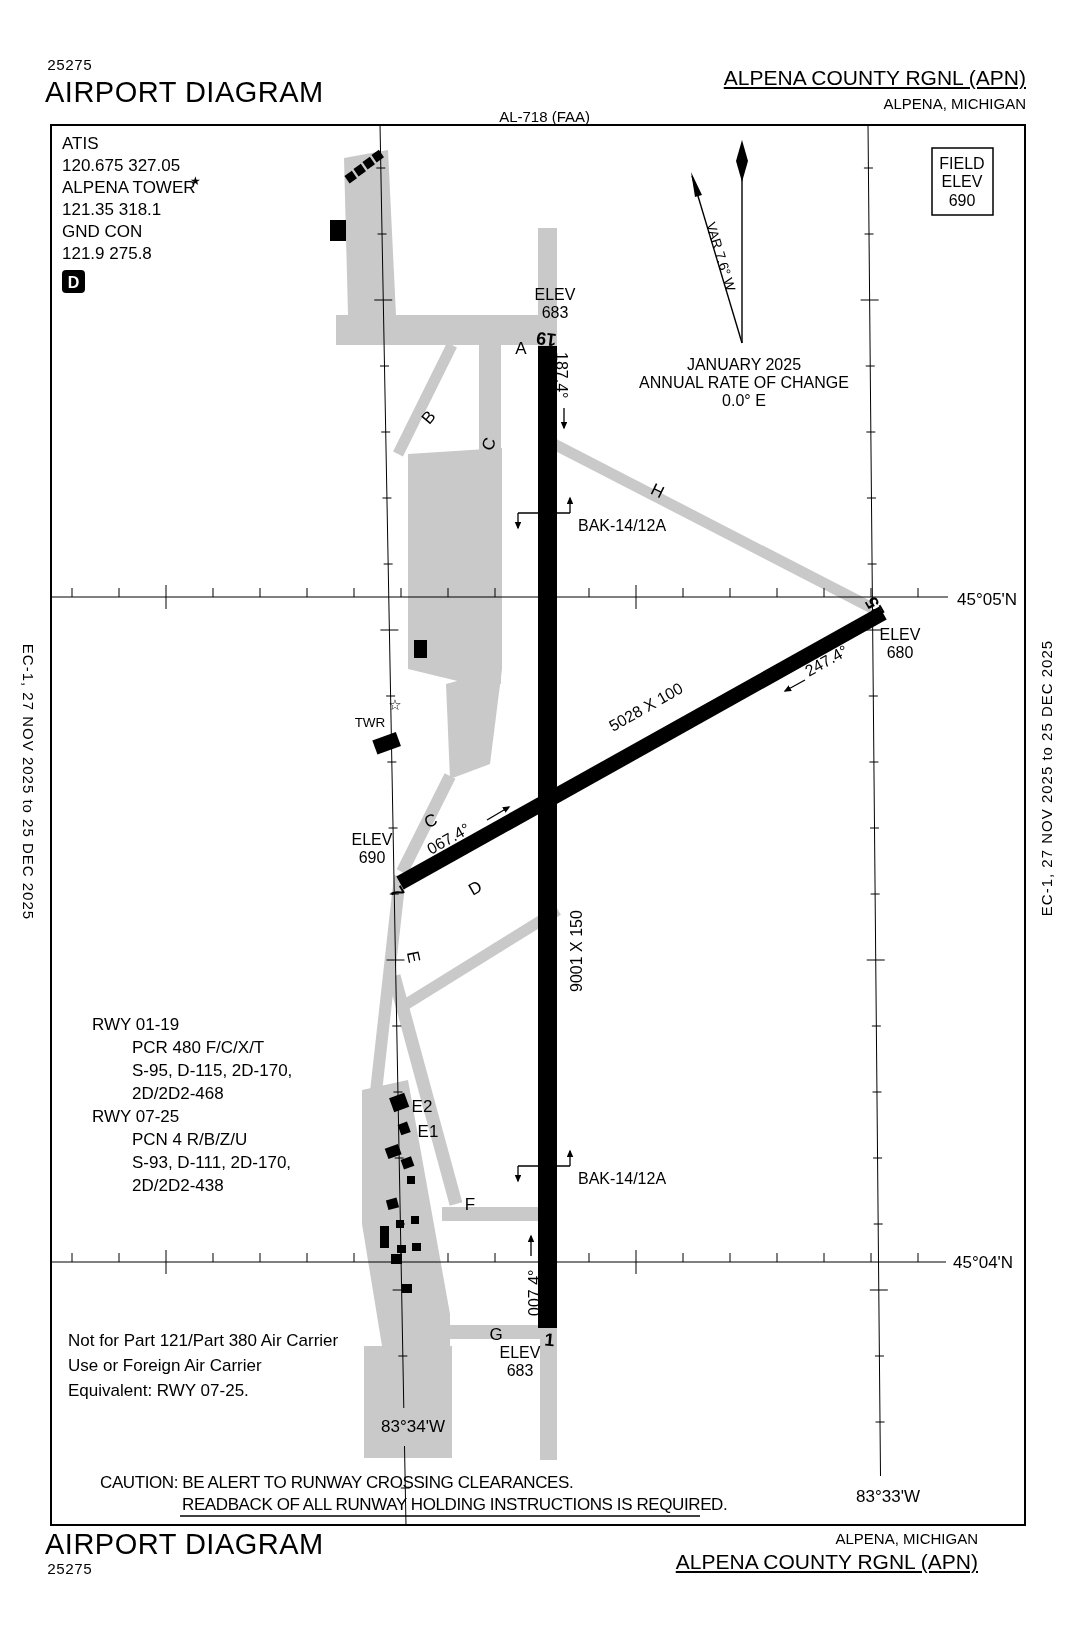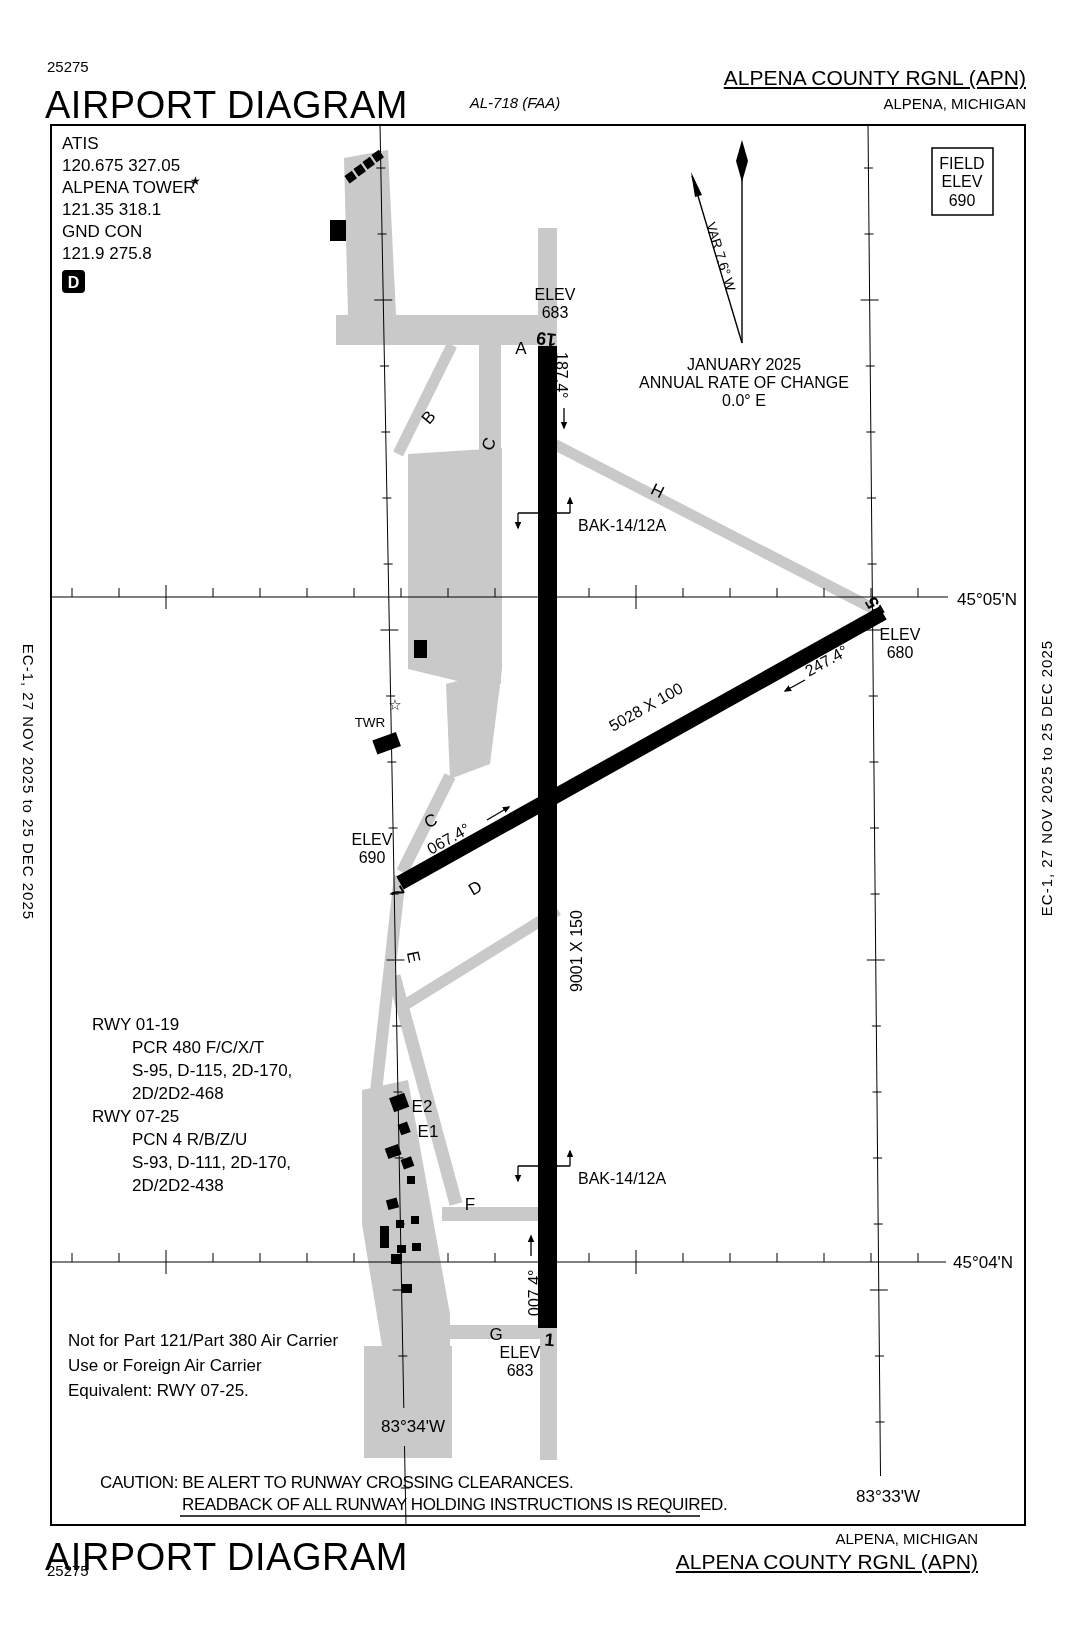--- a/index.html
+++ b/index.html
@@ -1,20 +1,20 @@
 <!DOCTYPE html>
 <html><head>
 <meta charset="utf-8">
 <style>
   html,body{margin:0;padding:0;background:#fff;}
   #page{position:relative;width:1076px;height:1650px;background:#fff;
         font-family:"Liberation Sans",sans-serif;color:#000;overflow:hidden;}
   .abs{position:absolute;}
-  .hdr-code{font-size:15px;}
-  .hdr-title{font-size:38px;letter-spacing:.5px;margin-top:8px;}
+  .hdr-code{font-size:15px;font-family:Liberation Mono, monospace;}
+  .hdr-title{font-size:29px;letter-spacing:.5px;}
   .hdr-al{font-size:15px;}
   .hdr-airport{font-size:21px;text-decoration:underline;}
   .hdr-loc{font-size:15px;}
   .band{width:340px;height:20px;text-align:center;font-size:15px;letter-spacing:1px;white-space:nowrap;}
   svg text{fill:#000;font-family:"Liberation Sans",sans-serif;}
   .t17{font-size:17px;} .t16{font-size:16px;} .t13{font-size:13.5px;}
   .lbl{font-size:17px;}
   .rwnum{font-size:18px;font-weight:bold;}
   .cond{letter-spacing:-0.4px;}
   #pavement path,#pavement line,#pavement rect{fill:#c9c9c9;stroke:none;}
@@ -24,21 +24,21 @@
   #buildings rect{fill:#000;}
   .arrowline{stroke:#000;stroke-width:1.3;fill:none;}
 </style>
 </head>
 <body>
 
 <div id="page">
 
   <div class="abs hdr-code" style="left:47px;top:58px;">25275</div>
   <div class="abs hdr-title" style="left:45px;top:76px;">AIRPORT DIAGRAM</div>
-  <div class="abs hdr-al" style="left:440px;top:94px;width:150px;text-align:center;font-style:italic;">AL-718 (FAA)</div>
+  <div class="abs hdr-al" style="left:440px;top:108px;width:150px;text-align:right;">AL-718 (FAA)</div>
   <div class="abs hdr-airport" style="left:526px;top:66px;width:500px;text-align:right;">ALPENA COUNTY RGNL (APN)</div>
   <div class="abs hdr-loc" style="left:626px;top:95px;width:400px;text-align:right;">ALPENA, MICHIGAN</div>
 
   <div class="abs band" style="left:-143px;top:772px;transform:rotate(90deg);">EC-1, 27 NOV 2025 to 25 DEC 2025</div>
   <div class="abs band" style="left:878px;top:768px;transform:rotate(-90deg);">EC-1, 27 NOV 2025 to 25 DEC 2025</div>
 
   <svg id="chart-svg" class="abs" style="left:50px;top:124px;" width="976" height="1402" viewBox="0 0 976 1402">
     <defs>
       <marker id="arr" markerUnits="userSpaceOnUse" markerWidth="10" markerHeight="10" refX="6" refY="3.2" orient="auto">
         <path d="M0,0 L7.5,3.2 L0,6.4 Z" fill="#000"></path>

